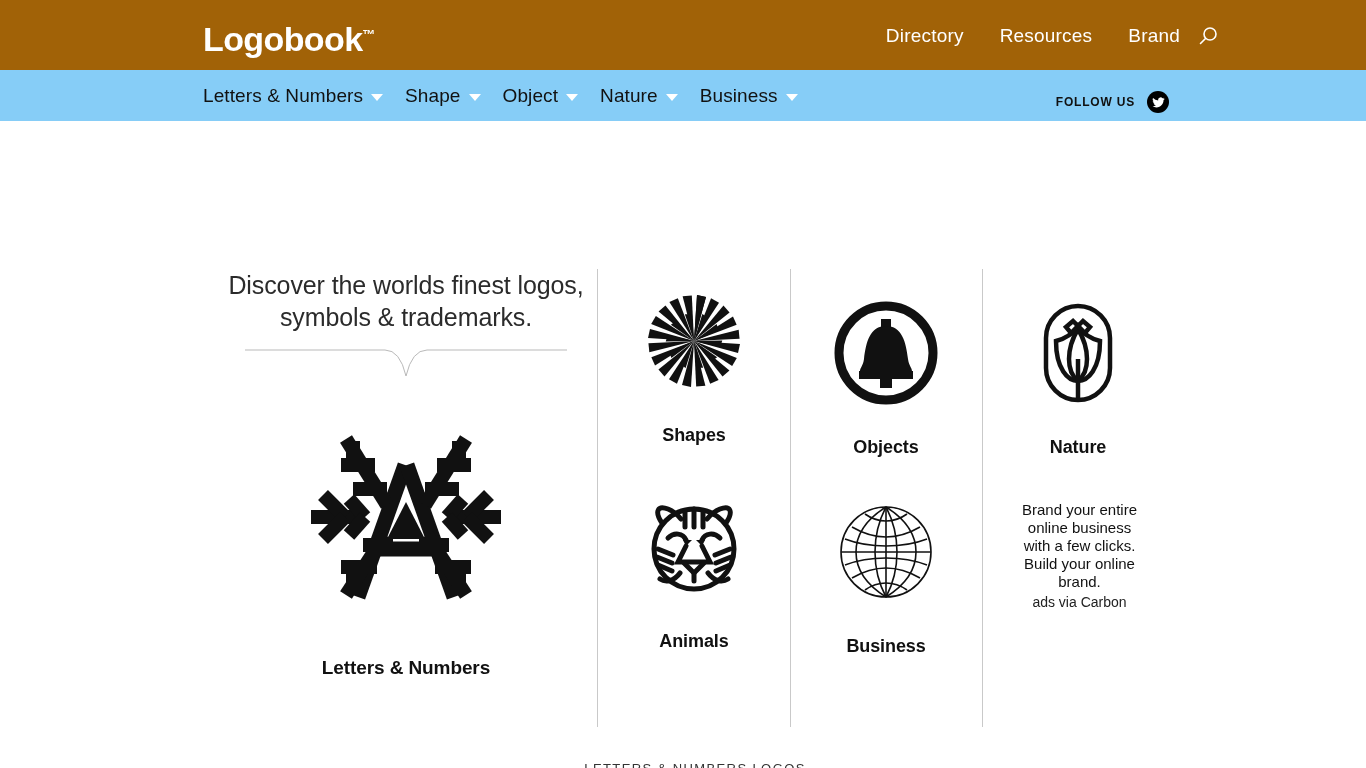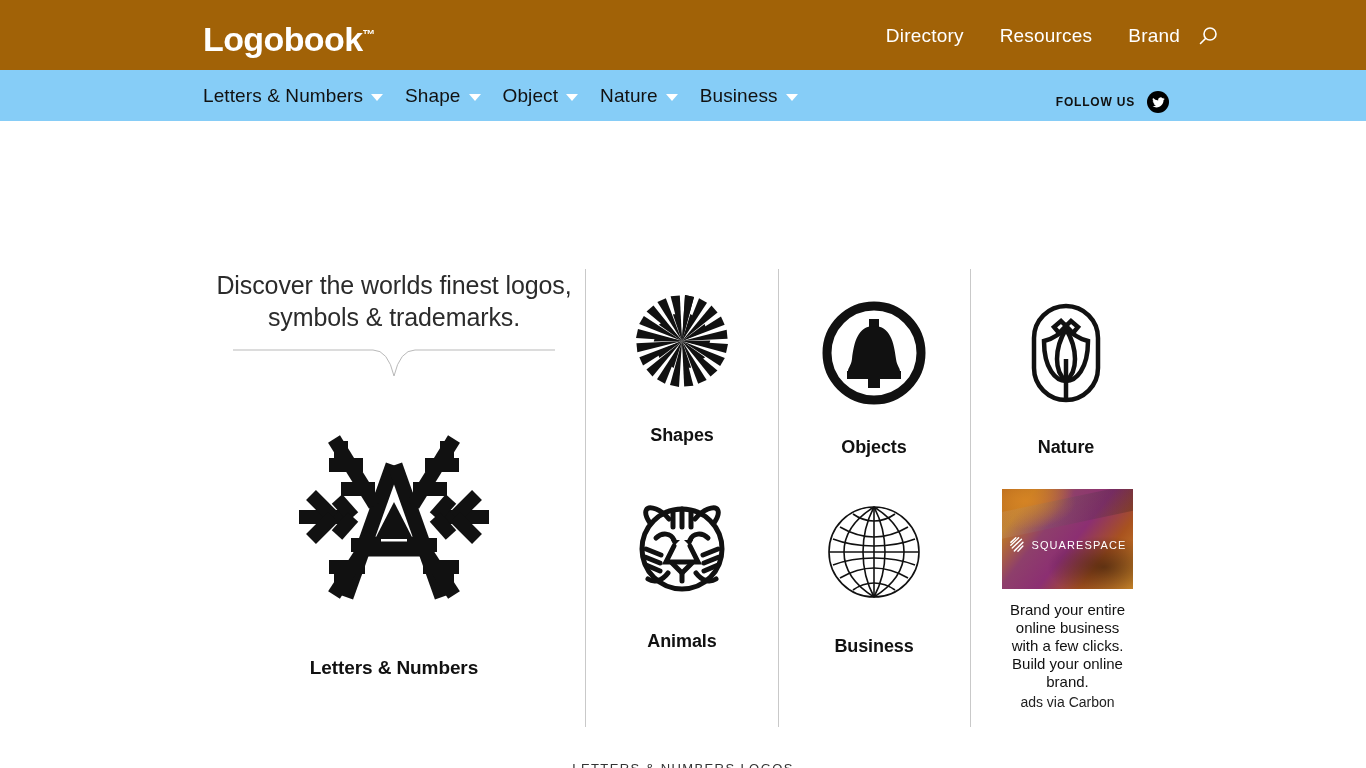--- a/index.html
+++ b/index.html
@@ -125,20 +125,21 @@
     border-left: 24px solid transparent;
     border-right: 24px solid transparent;
     border-top: 22px solid #86cdf7;
   }
 
   
   .main {
     position: relative;
     height: 557px;
     background: #ffffff;
+    margin-left: 12px;
   }
   .vdiv {
     position: absolute;
     top: 148px;
     width: 1px;
     height: 458px;
     background: #c9c9c9;
   }
 
   
@@ -519,34 +520,20 @@
           <path d="M20 80 C32 73 44 70 54 70 C64 70 76 73 88 80"></path>
           <path d="M33 92 C40 87 47 85 54 85 C61 85 68 87 75 92"></path>
           <path d="M33 16 C40 21 47 23 54 23 C61 23 68 21 75 16"></path>
         </g>
       </svg>
     </div>
     <div class="tile-label">Business</div>
   </div>
 
   <div class="ad">
-    <div class="ad-img">
-      <div class="ad-logo">
-        <svg width="17" height="17" viewBox="0 0 24 24" aria-hidden="true">
-          <g fill="none" stroke="#ffffff" stroke-width="2" stroke-linecap="round">
-            <path d="M4 9 L11 2.5"></path>
-            <path d="M4 13 L15 2.5"></path>
-            <path d="M6 17 L19 4.5"></path>
-            <path d="M9 21 L21 9"></path>
-            <path d="M14 21.5 L21 14"></path>
-          </g>
-        </svg>
-        <span class="ad-logo-text">SQUARESPACE</span>
-      </div>
-    </div>
     <div class="ad-text">Brand your entire online business with a few clicks. Build your online brand.</div>
     <div class="ad-via">ads via Carbon</div>
   </div>
 
   <div class="section">
     <div class="section-title">LETTERS &amp; NUMBERS LOGOS</div>
 
   </div>
 
 </div>

